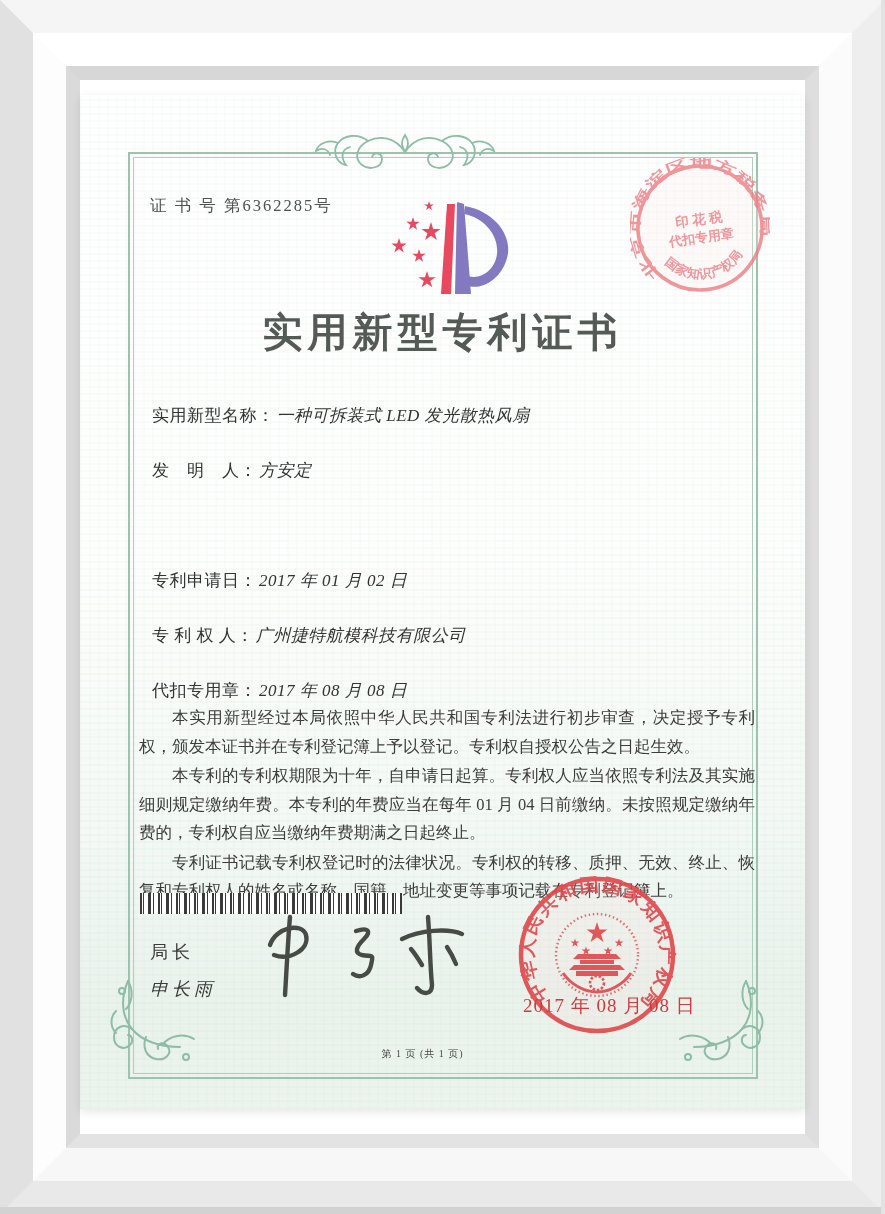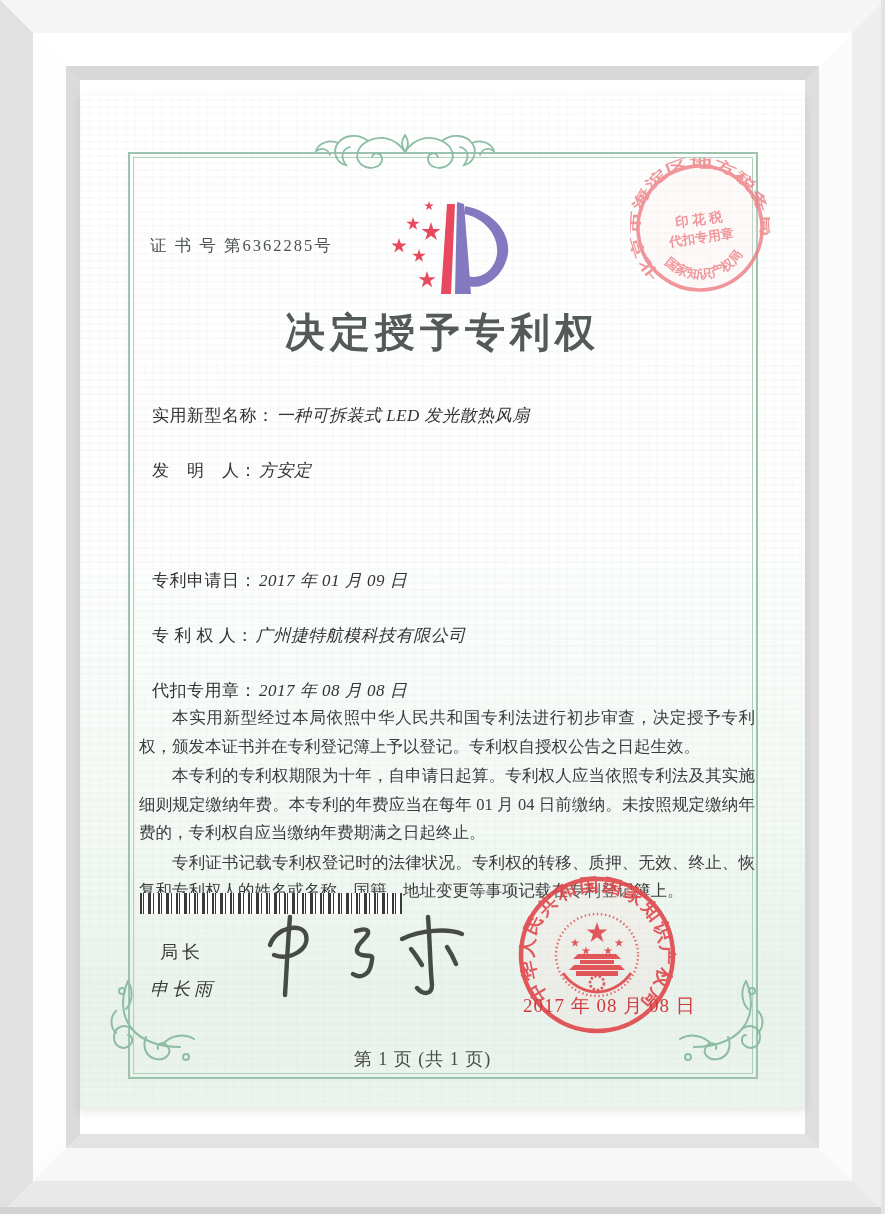--- a/index.html
+++ b/index.html
@@ -22,48 +22,48 @@
     background:linear-gradient(178deg,#ffffff 0%,#fdfefd 45%,#f4f9f5 70%,#eaf2ec 88%,#edf4ee 100%);
     box-shadow:0 3px 9px rgba(0,0,0,.10);}
   .paper::before{content:"";position:absolute;inset:0;pointer-events:none;
     background:repeating-linear-gradient(0deg,rgba(150,195,170,.05) 0 2px,transparent 2px 7px),
                repeating-linear-gradient(90deg,rgba(150,195,170,.04) 0 2px,transparent 2px 9px);}
   .cert-border{position:absolute;left:48px;top:57px;right:47px;bottom:30px;
     border:2px solid #9cc3ae;}
   .cert-border::before{content:"";position:absolute;inset:3px;border:1px solid #aecfbc;}
 
   .cert-no{position:absolute;left:70px;top:100px;font-size:16.5px;color:#4e524e;
-    letter-spacing:2px;margin-top:40px;}
+    letter-spacing:2px;}
   .logo{position:absolute;left:305px;top:95px;width:130px;height:114px;}
   .title{position:absolute;left:0;right:0;top:210px;text-align:center;
     font-size:40px;font-weight:600;color:#545a55;letter-spacing:5px;}
 
   .field{position:absolute;left:72px;font-size:17px;color:#333;white-space:nowrap;
     letter-spacing:.5px;}
   .field .val{margin-left:2px;font-style:italic;}
 
   .body-text{position:absolute;left:58px;top:608px;width:618px;font-size:16.5px;
     line-height:28.5px;color:#3c3c3c;text-align:justify;}
   .body-text p{margin:1px;text-indent:2em;}
 
   .barcode{position:absolute;left:60px;top:798px;width:262px;height:21px;
     background:repeating-linear-gradient(90deg,#3a3a3a 0 2px,#fff 2px 3px,#3a3a3a 3px 4px,
       #fff 4px 8px,#3a3a3a 8px 11px,#fff 11px 13px,#3a3a3a 13px 14px,#fff 14px 18px);}
 
-  .signer-title{position:absolute;left:80px;top:845px;font-size:18px;color:#3b3b3b;letter-spacing:4px;font-family:Liberation Mono, monospace;}
+  .signer-title{position:absolute;left:70px;top:845px;font-size:18px;color:#3b3b3b;letter-spacing:4px;font-family:Liberation Mono, monospace;}
   .signer-name{position:absolute;left:70px;top:882px;font-size:18px;color:#3b3b3b;letter-spacing:4px;font-style:italic;}
   .signature{position:absolute;left:180px;top:812px;width:215px;height:100px;}
 
   .seal-main{position:absolute;left:432px;top:775px;width:170px;height:170px;opacity:.9;}
   .issue-date{position:absolute;left:443px;top:898px;font-size:19px;color:#cf3a3e;
     letter-spacing:1px;z-index:5;white-space:nowrap;}
   .seal-tax{position:absolute;left:550px;top:63px;width:140px;height:140px;opacity:.8;}
 
   .footer{position:absolute;left:0;right:40px;top:952px;text-align:center;
-    font-size:18px;color:#4a4a4a;letter-spacing:1px;}
+    font-size:10px;color:#4a4a4a;letter-spacing:1px;}
 
   .ornament-top{position:absolute;left:230px;top:34px;width:190px;height:46px;}
   .flourish-bl{position:absolute;left:22px;top:882px;width:104px;height:104px;}
   .flourish-br{position:absolute;left:588px;top:882px;width:104px;height:104px;transform:scaleX(-1);}
 
   svg{display:block;}
 </style>
 </head>
 <body>
 
@@ -131,30 +131,30 @@
         <use href="#star5" transform="translate(34,66) scale(7)"></use>
         <use href="#star5" transform="translate(42,90) scale(9)"></use>
         <polygon points="62,14 70,14 66,104 56,104"></polygon>
       </g>
       <g fill="#8379c0">
         <polygon points="72,12 79,14 86,104 70,104"></polygon>
         <path d="M80,16 C112,22 128,48 122,68 C116,90 96,100 84,96 L83,86 C96,90 110,80 112,64 C114,46 100,28 79,24 Z"></path>
       </g>
     </svg>
 
-    <div class="title">决定授予专利权</div>
+    <div class="title">实用新型专利证书</div>
 
     <div class="field" style="top:309px">
       <span>实用新型名称：</span><span class="val">一种可拆装式 LED 发光散热风扇</span>
     </div>
     <div class="field" style="top:364px">
       <span>发　明　人：</span><span class="val">方安定</span>
     </div>
     <div class="field" style="top:474px">
-      <span>专利申请日：</span><span class="val">2017 年 01 月 09 日</span>
+      <span>专利申请日：</span><span class="val">2017 年 01 月 02 日</span>
     </div>
     <div class="field" style="top:529px">
       <span>专 利 权 人：</span><span class="val">广州捷特航模科技有限公司</span>
     </div>
     <div class="field" style="top:584px">
       <span>代扣专用章：</span><span class="val">2017 年 08 月 08 日</span>
     </div>
 
     <div class="body-text">
       <p>本实用新型经过本局依照中华人民共和国专利法进行初步审查，决定授予专利权，颁发本证书并在专利登记簿上予以登记。专利权自授权公告之日起生效。</p>

